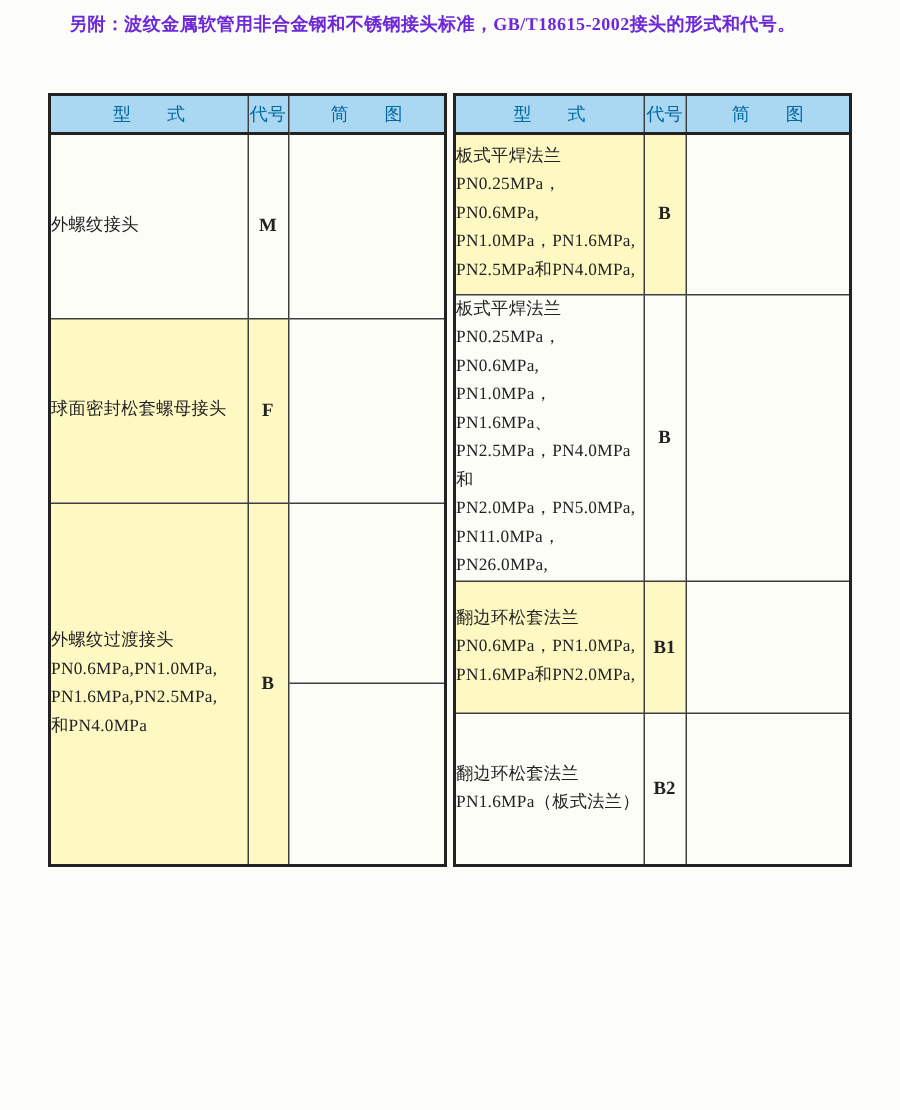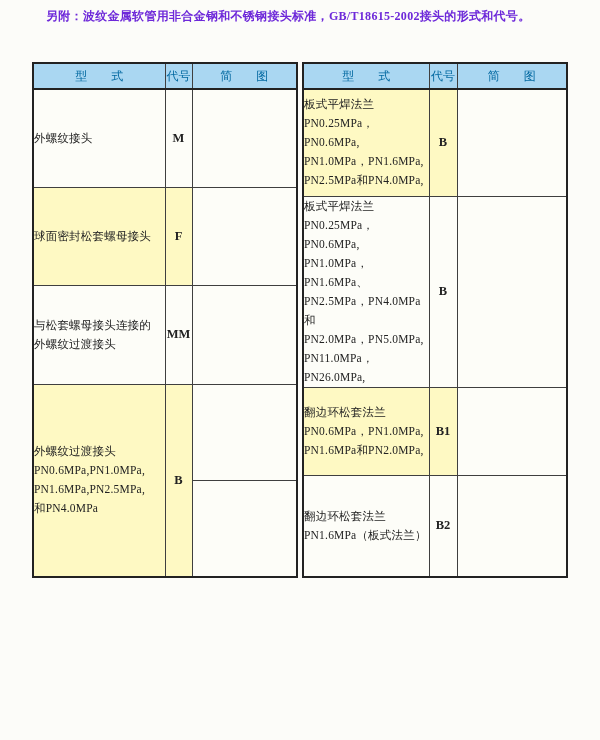--- a/index.html
+++ b/index.html
@@ -186,37 +186,20 @@
             <div class="dstack">
               <div class="dbox">
           <svg class="diag" width="100" height="82" viewBox="0 0 104 84">
                   <path class="cl" d="M3 42h98"></path>
                   <use href="#d-nut"></use>
                 </svg>
         </div>
             </div>
           </td>
       </tr>
-      <tr style="height:88px">
-        <td class="tcell">
-            <div class="type-text">与松套螺母接头连接的
-外螺纹过渡接头</div>
-          </td>
-        <td class="ccell">MM</td>
-        <td class="dcell">
-            <div class="dstack">
-              <div class="dbox">
-          <svg class="diag" width="100" height="82" viewBox="0 0 104 84">
-                  <path class="cl" d="M3 42h98"></path>
-                  <use href="#d-mm"></use>
-                </svg>
-        </div>
-            </div>
-          </td>
-      </tr>
       <tr style="height:171px">
         <td class="tcell hl">
             <div class="type-text">外螺纹过渡接头
 PN0.6MPa,PN1.0MPa,
 PN1.6MPa,PN2.5MPa,
 和PN4.0MPa</div>
           </td>
         <td class="ccell hl">B</td>
         <td class="dcell">
             <div class="dstack">

